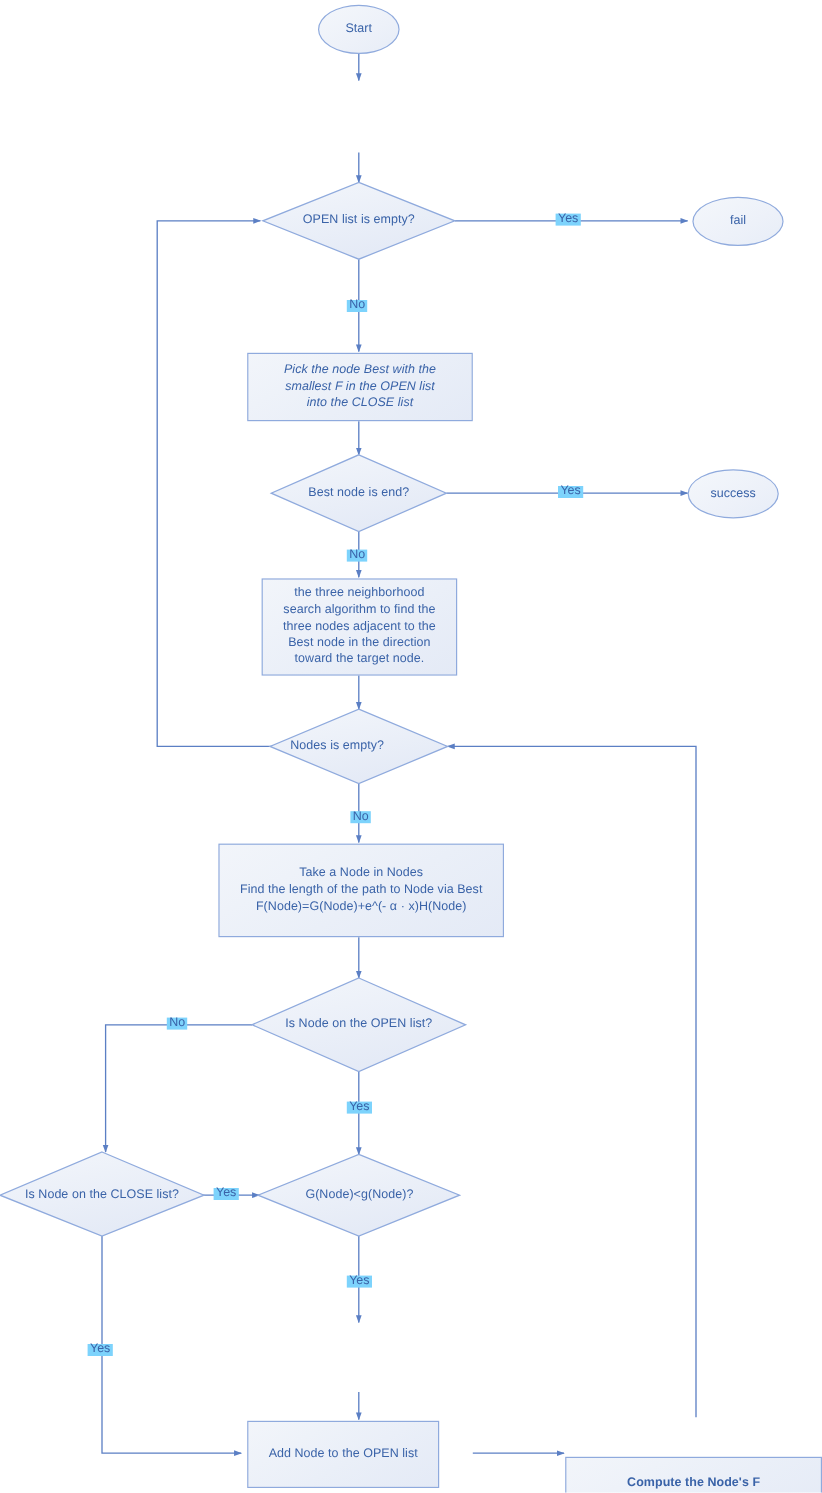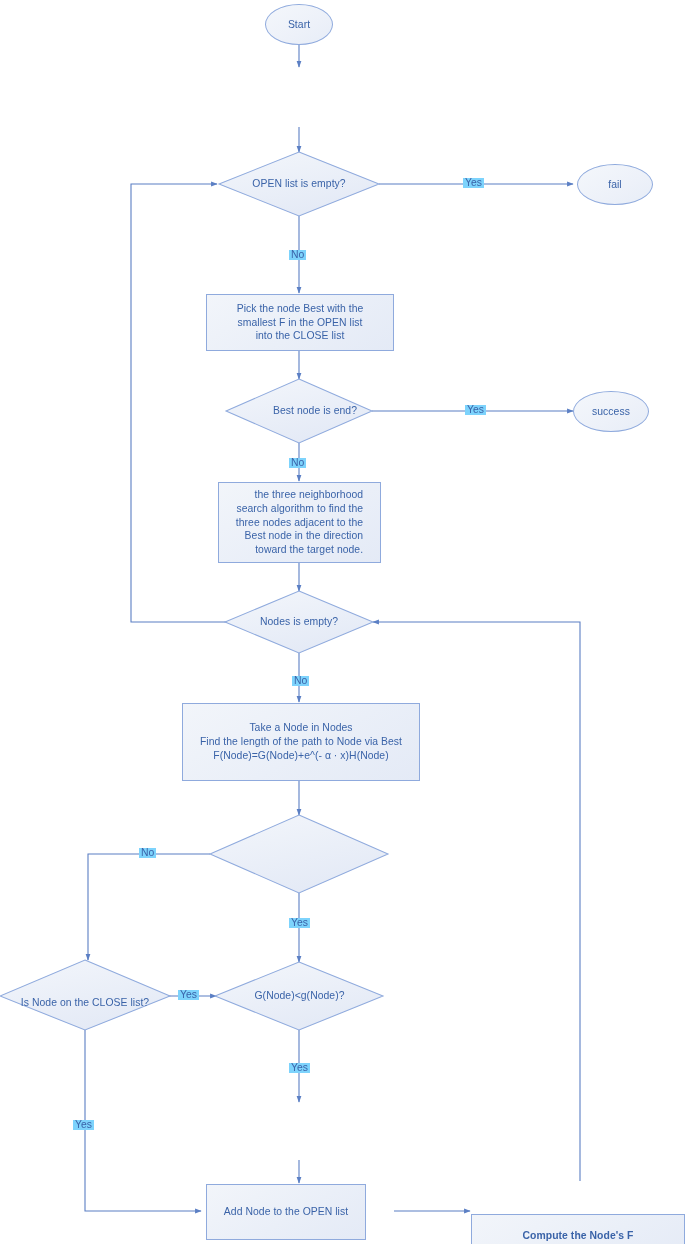--- a/index.html
+++ b/index.html
@@ -142,27 +142,27 @@
 
   <div class="node terminator" style="left:577px; top:164px; width:76px; height:41px;">
     <span class="label">fail</span>
   </div>
 
   <div class="node terminator" style="left:573px; top:391px; width:76px; height:41px;">
     <span class="label">success</span>
   </div>
 
 
-  <div class="node process" style="left:206px; top:294px; width:188px; height:57px;">
+  <div class="node process" style="left:206px; top:294px; width:188px; height:57px;font-style:italic;">
     <span class="label">Pick the node Best with the
 smallest F in the OPEN list
 into the CLOSE list</span>
   </div>
 
-  <div class="node process" style="left:218px; top:482px; width:163px; height:81px;text-align:right;">
+  <div class="node process" style="left:218px; top:482px; width:163px; height:81px;">
     <span class="label">the three neighborhood
 search algorithm to find the
 three nodes adjacent to the
 Best node in the direction
 toward the target node.</span>
   </div>
 
   <div class="node process" style="left:182px; top:703px; width:238px; height:78px;">
     <span class="label">Take a Node in Nodes
 Find the length of the path to Node via Best
@@ -176,30 +176,33 @@
 
   <div class="node process" style="left:471px; top:1214px; width:214px; height:58px;font-weight:bold;">
     <span class="label">Compute the Node's F
 F(Node)=G(Node)+e^(- α · x)H(Node)</span>
   </div>
 
   <div class="node decision" style="left:219px; top:170px; width:160px; height:28px;">
     <span class="label">OPEN list is empty?</span>
   </div>
 
-  <div class="node decision" style="left:242px; top:397px; width:146px; height:28px;">
+  <div class="node decision" style="left:226px; top:397px; width:146px; height:28px;">
     <span class="label">Best node is end?</span>
   </div>
 
-  <div class="node decision" style="left:225px; top:608px; width:148px; height:28px;">
+  <div class="node decision" style="left:207px; top:608px; width:148px; height:28px;">
     <span class="label">Nodes is empty?</span>
   </div>
 
-
-  <div class="node decision" style="left:0px; top:982px; width:170px; height:28px;align-items:flex-end;">
+  <div class="node decision" style="left:210px; top:840px; width:178px; height:28px;">
+    <span class="label">Is Node on the OPEN list?</span>
+  </div>
+
+  <div class="node decision" style="left:0px; top:982px; width:170px; height:28px;">
     <span class="label">Is Node on the CLOSE list?</span>
   </div>
 
   <div class="node decision" style="left:216px; top:982px; width:167px; height:28px;">
     <span class="label">G(Node)&lt;g(Node)?</span>
   </div>
 
   <div class="edge-label" style="left:463px; top:178px;">Yes</div>
 
   <div class="edge-label" style="left:289px; top:250px;">No</div>

